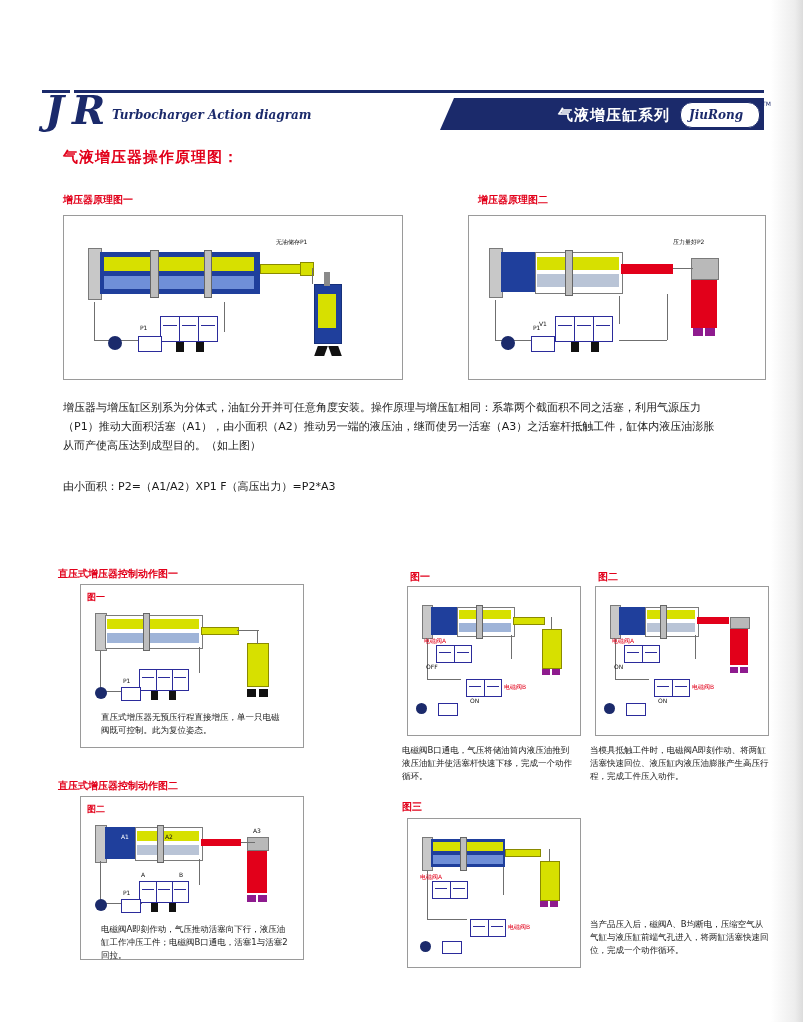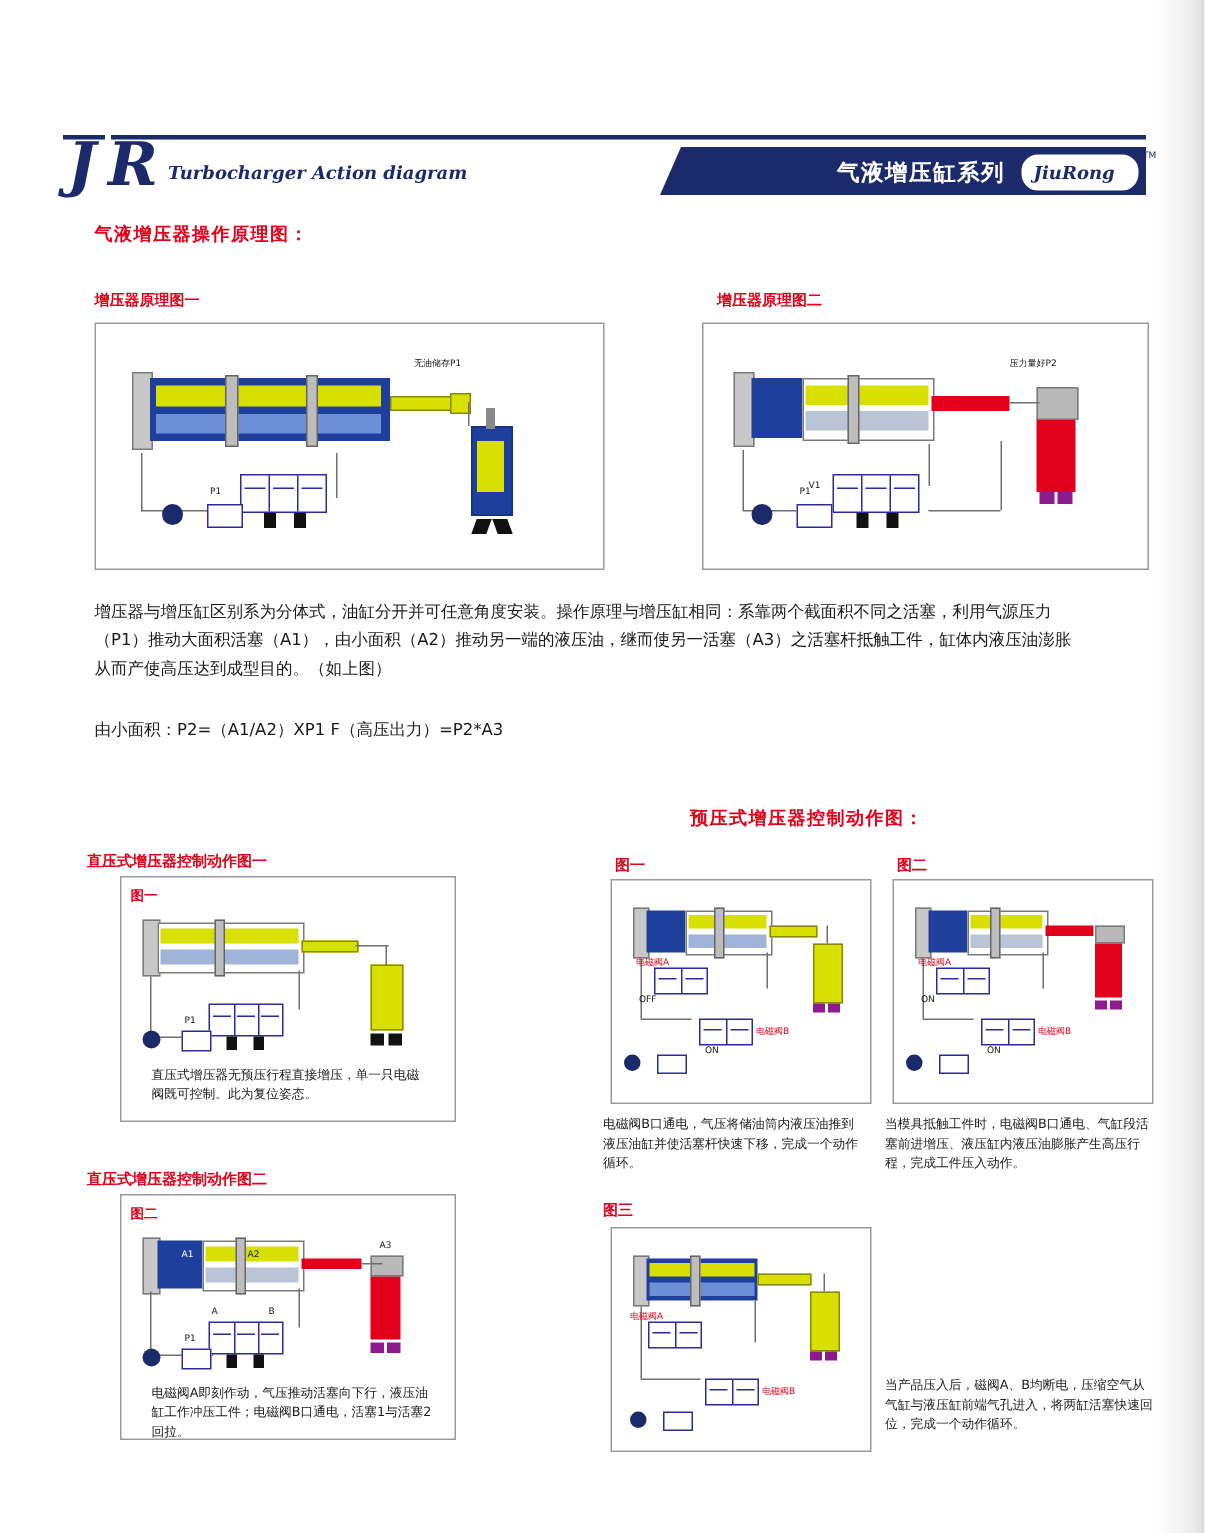--- a/index.html
+++ b/index.html
@@ -24,21 +24,21 @@
   .hdr-cn{position:absolute;left:112px;top:44px;font-size:19px;font-weight:bold;color:#1b2a6b;letter-spacing:1px;}
   .hdr-en{position:absolute;left:112px;top:70px;font-size:12px;font-weight:bold;font-style:italic;color:#1b2a6b;font-family:"DejaVu Serif","Liberation Serif",serif;}
   .hdr-band{position:absolute;left:440px;top:60px;width:324px;height:32px;background:#1b2a6b;
             clip-path:polygon(14px 0,324px 0,324px 32px,0 32px);}
   .hdr-band-txt{position:absolute;left:558px;top:68px;font-size:15px;font-weight:bold;color:#ffffff;letter-spacing:1px;}
   .hdr-logo2{position:absolute;left:680px;top:64px;width:78px;height:24px;background:#ffffff;border-radius:12px;border:1px solid #1b2a6b;}
   .hdr-logo2 span{position:absolute;left:8px;top:5px;font-size:12px;font-weight:bold;font-style:italic;color:#1b2a6b;font-family:"DejaVu Serif","Liberation Serif",serif;}
   .hdr-tm{position:absolute;left:762px;top:62px;font-size:6px;color:#1b2a6b;}
 
   
-  .sec-title{position:absolute;font-size:12px;font-weight:bold;color:#e2001a;letter-spacing:1px;}
+  .sec-title{position:absolute;font-size:15px;font-weight:bold;color:#e2001a;letter-spacing:1px;}
   .cap{position:absolute;font-size:10px;font-weight:bold;color:#e2001a;}
   .body-txt{position:absolute;font-size:11px;color:#1a1a1a;line-height:19px;}
   .small-txt{position:absolute;font-size:8.5px;color:#1a1a1a;line-height:13px;}
   .tiny{position:absolute;font-size:6px;color:#111;}
   .tiny-red{position:absolute;font-size:6px;color:#e2001a;}
 
   .framebox{position:absolute;border:1px solid #9a9a9a;background:#ffffff;}
   .bar{position:absolute;}
   .ln{position:absolute;background:#6f6f6f;}
   .valve{position:absolute;border:1px solid #2b2b9b;background:#fff;}
@@ -214,21 +214,20 @@
     <div class="blkblk" style="left:70px;top:106px;width:7px;height:9px;"></div>
     <div class="blkblk" style="left:88px;top:106px;width:7px;height:9px;"></div>
     <div class="gauge" style="left:40px;top:102px;width:18px;height:12px;"></div>
     <div class="tiny" style="left:42px;top:92px;">P1</div>
     <div class="dot" style="left:14px;top:102px;width:12px;height:12px;"></div>
     <div class="bar" style="left:166px;top:98px;width:9px;height:7px;background:#8e1b8e;"></div>
     <div class="bar" style="left:177px;top:98px;width:9px;height:7px;background:#8e1b8e;"></div>
     <div class="small-txt" style="left:20px;top:126px;width:190px;">电磁阀A即刻作动，气压推动活塞向下行，液压油缸工作冲压工件；电磁阀B口通电，活塞1与活塞2回拉。</div>
   </div>
 
-  <div class="sec-title" style="left:460px;top:537px;">预压式增压器控制动作图：</div>
   <div class="cap" style="left:410px;top:570px;">图一</div>
   <div class="cap" style="left:598px;top:570px;">图二</div>
 
   <div class="framebox" style="left:407px;top:586px;width:172px;height:148px;">
     <div class="bar" style="left:14px;top:18px;width:9px;height:32px;background:#c8c8c8;border:1px solid #7a7a7a;"></div>
     <div class="bar" style="left:23px;top:20px;width:26px;height:28px;background:#1f3f9c;"></div>
     <div class="bar" style="left:49px;top:20px;width:56px;height:28px;background:#ffffff;border:1px solid #7a7a7a;"></div>
     <div class="bar" style="left:51px;top:23px;width:52px;height:9px;background:#d7e000;"></div>
     <div class="bar" style="left:51px;top:36px;width:52px;height:9px;background:#9fb4d8;"></div>
     <div class="bar" style="left:68px;top:18px;width:5px;height:32px;background:#bdbdbd;border:1px solid #666;"></div>
@@ -284,21 +283,21 @@
       <div class="vdiv" style="left:2px;top:6px;width:12px;height:1px;"></div>
       <div class="vdiv" style="left:20px;top:6px;width:12px;height:1px;"></div>
     </div>
     <div class="tiny" style="left:62px;top:110px;">ON</div>
     <div class="tiny-red" style="left:96px;top:96px;">电磁阀B</div>
     <div class="gauge" style="left:30px;top:116px;width:18px;height:11px;"></div>
     <div class="dot" style="left:8px;top:116px;width:11px;height:11px;"></div>
     <div class="bar" style="left:134px;top:80px;width:8px;height:6px;background:#8e1b8e;"></div>
     <div class="bar" style="left:144px;top:80px;width:8px;height:6px;background:#8e1b8e;"></div>
   </div>
-  <div class="small-txt" style="left:590px;top:744px;width:180px;">当模具抵触工件时，电磁阀B口通电、气缸段活塞前进增压、液压缸内液压油膨胀产生高压行程，完成工件压入动作。</div>
+  <div class="small-txt" style="left:590px;top:744px;width:180px;">当模具抵触工件时，电磁阀A即刻作动、将两缸活塞快速回位、液压缸内液压油膨胀产生高压行程，完成工件压入动作。</div>
 
   <div class="cap" style="left:402px;top:800px;">图三</div>
   <div class="framebox" style="left:407px;top:818px;width:172px;height:148px;">
     <div class="bar" style="left:14px;top:18px;width:9px;height:32px;background:#c8c8c8;border:1px solid #7a7a7a;"></div>
     <div class="bar" style="left:23px;top:20px;width:74px;height:28px;background:#1f3f9c;"></div>
     <div class="bar" style="left:25px;top:23px;width:70px;height:9px;background:#d7e000;"></div>
     <div class="bar" style="left:25px;top:36px;width:70px;height:9px;background:#6f8fd8;"></div>
     <div class="bar" style="left:52px;top:18px;width:5px;height:32px;background:#bdbdbd;border:1px solid #666;"></div>
     <div class="bar" style="left:97px;top:30px;width:34px;height:6px;background:#d7e000;border:1px solid #8a8a00;"></div>
     <div class="bar" style="left:132px;top:42px;width:18px;height:38px;background:#d7e000;border:1px solid #8a8a00;"></div>

